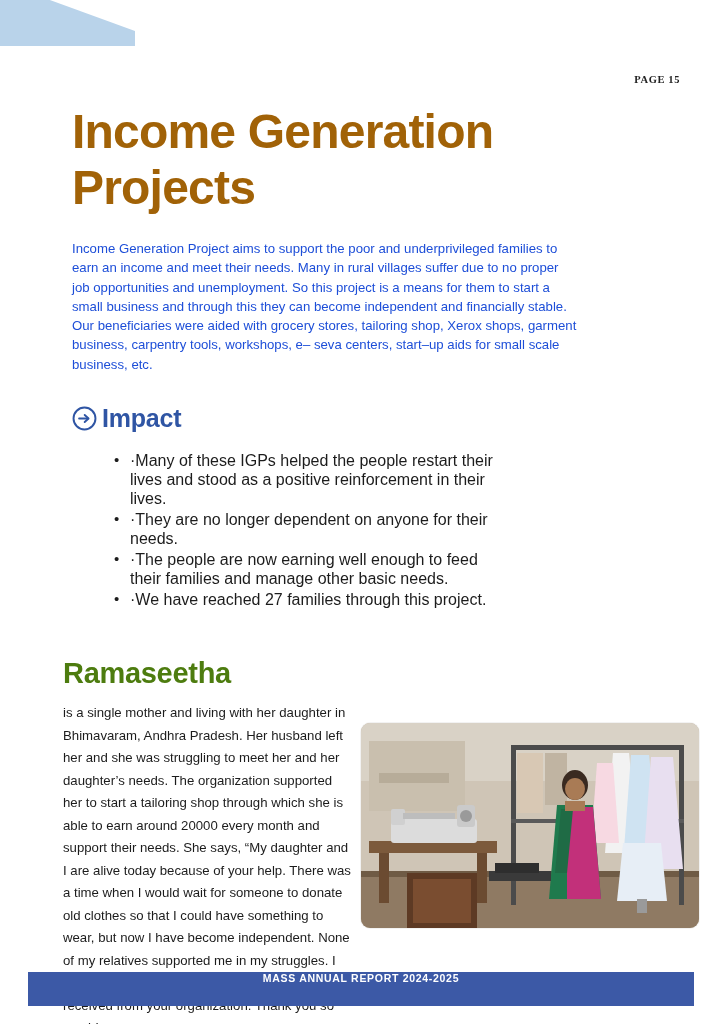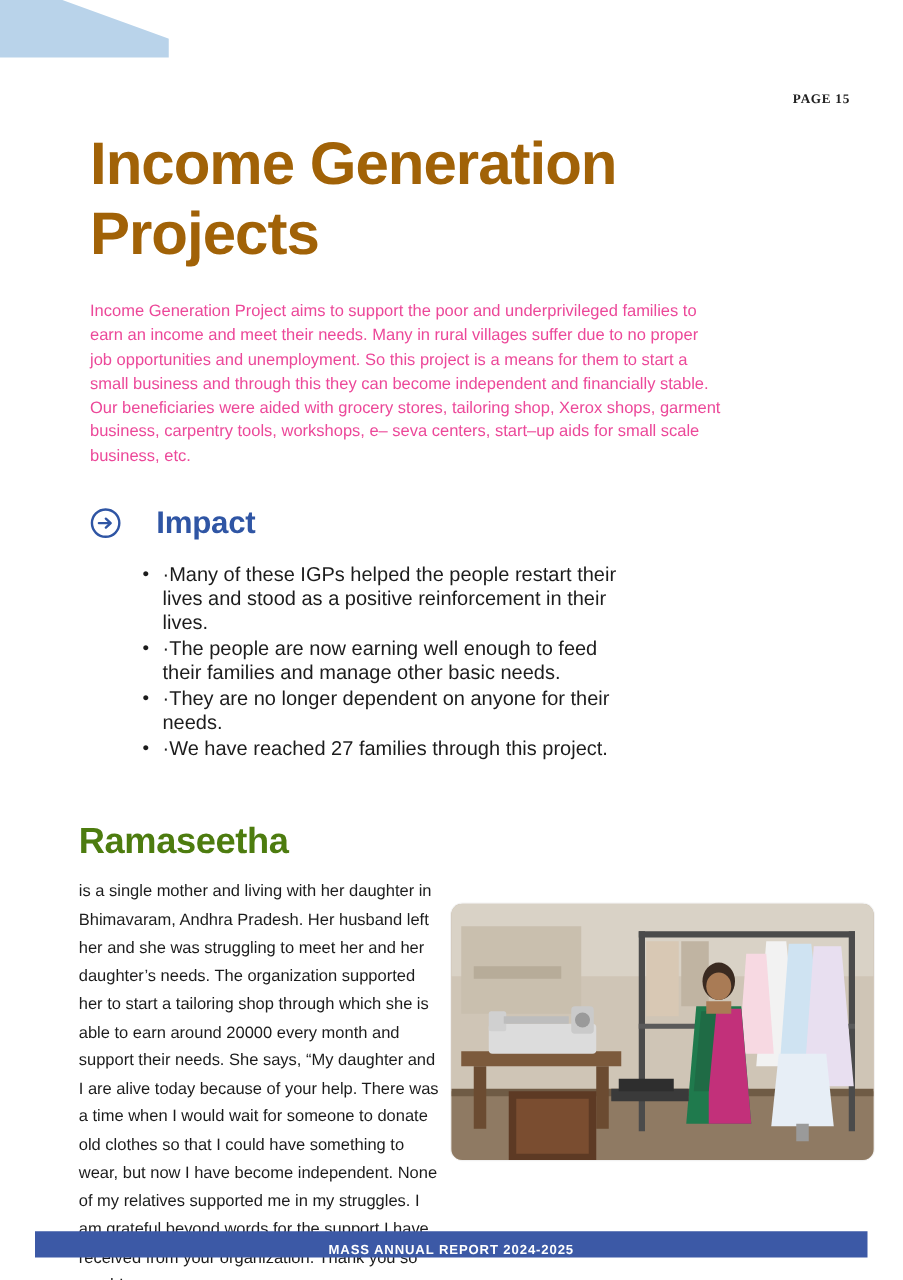--- a/index.html
+++ b/index.html
@@ -63,28 +63,28 @@
     letter-spacing: -0.8px;
     margin: 0;
     max-width: 560px;
   }
 
   .intro {
     margin-top: 23px;
     width: 506px;
     font-size: 13.2px;
     line-height: 19.3px;
-    color: #ec4899;
+    color: #1d4ed8;
   }
 
   .impact-head {
     margin-top: 30px;
     display: flex;
     align-items: center;
-    gap: 28px;
+    gap: 5px;
   }
   .arrow-icon {
     width: 25px;
     height: 25px;
     flex: 0 0 auto;
   }
   .impact-title {
     color: #2f55a4;
     font-size: 25px;
     font-weight: 700;
@@ -145,24 +145,24 @@
     box-shadow: 0 0 0 1px rgba(0,0,0,0.05);
     background: #cbbfae;
   }
   .story-photo svg { display: block; width: 100%; height: 100%; }
 
   .footer {
     position: absolute;
     left: 28px;
     right: 28px;
     bottom: 18px;
-    height: 21px;
+    height: 34px;
     background: #3c59a6;
     display: flex;
-    align-items: flex-end;
+    align-items: flex-start;
     justify-content: center;
   }
   .footer-text {
     color: #ffffff;
     font-size: 10.5px;
     font-weight: 700;
     letter-spacing: 0.7px;
   }
 </style>
 </head>
@@ -186,22 +186,22 @@
         <circle cx="13" cy="13" r="11.4" fill="none" stroke="#2f55a4" stroke-width="2"></circle>
         <path d="M7.4 13 H16.6" stroke="#2f55a4" stroke-width="2" stroke-linecap="round"></path>
         <path d="M13.2 9.3 L17.2 13 L13.2 16.7" fill="none" stroke="#2f55a4" stroke-width="2" stroke-linecap="round" stroke-linejoin="round"></path>
       </svg>
     </span>
     <span class="impact-title">Impact</span>
   </div>
 
   <ul class="impact-list">
     <li>·Many of these IGPs helped the people restart their lives and stood as a positive reinforcement in their lives.</li>
+    <li>·They are no longer dependent on anyone for their needs.</li>
     <li>·The people are now earning well enough to feed their families and manage other basic needs.</li>
-    <li>·They are no longer dependent on anyone for their needs.</li>
     <li>·We have reached 27 families through this project.</li>
   </ul>
 
   <div class="story-title">Ramaseetha</div>
 
   <div class="story-wrap">
     <div class="story-text">is a single mother and living with her daughter in Bhimavaram, Andhra Pradesh. Her husband left her and she was struggling to meet her and her daughter’s needs. The organization supported her to start a tailoring shop through which she is able to earn around 20000 every month and support their needs. She says, “My daughter and I are alive today because of your help. There was a time when I would wait for someone to donate old clothes so that I could have something to wear, but now I have become independent. None of my relatives supported me in my struggles. I am grateful beyond words for the support I have received from your organization. Thank you so much!</div>
 
     <div class="story-photo">
       <svg viewBox="0 0 338 205" preserveAspectRatio="none" aria-hidden="true">

